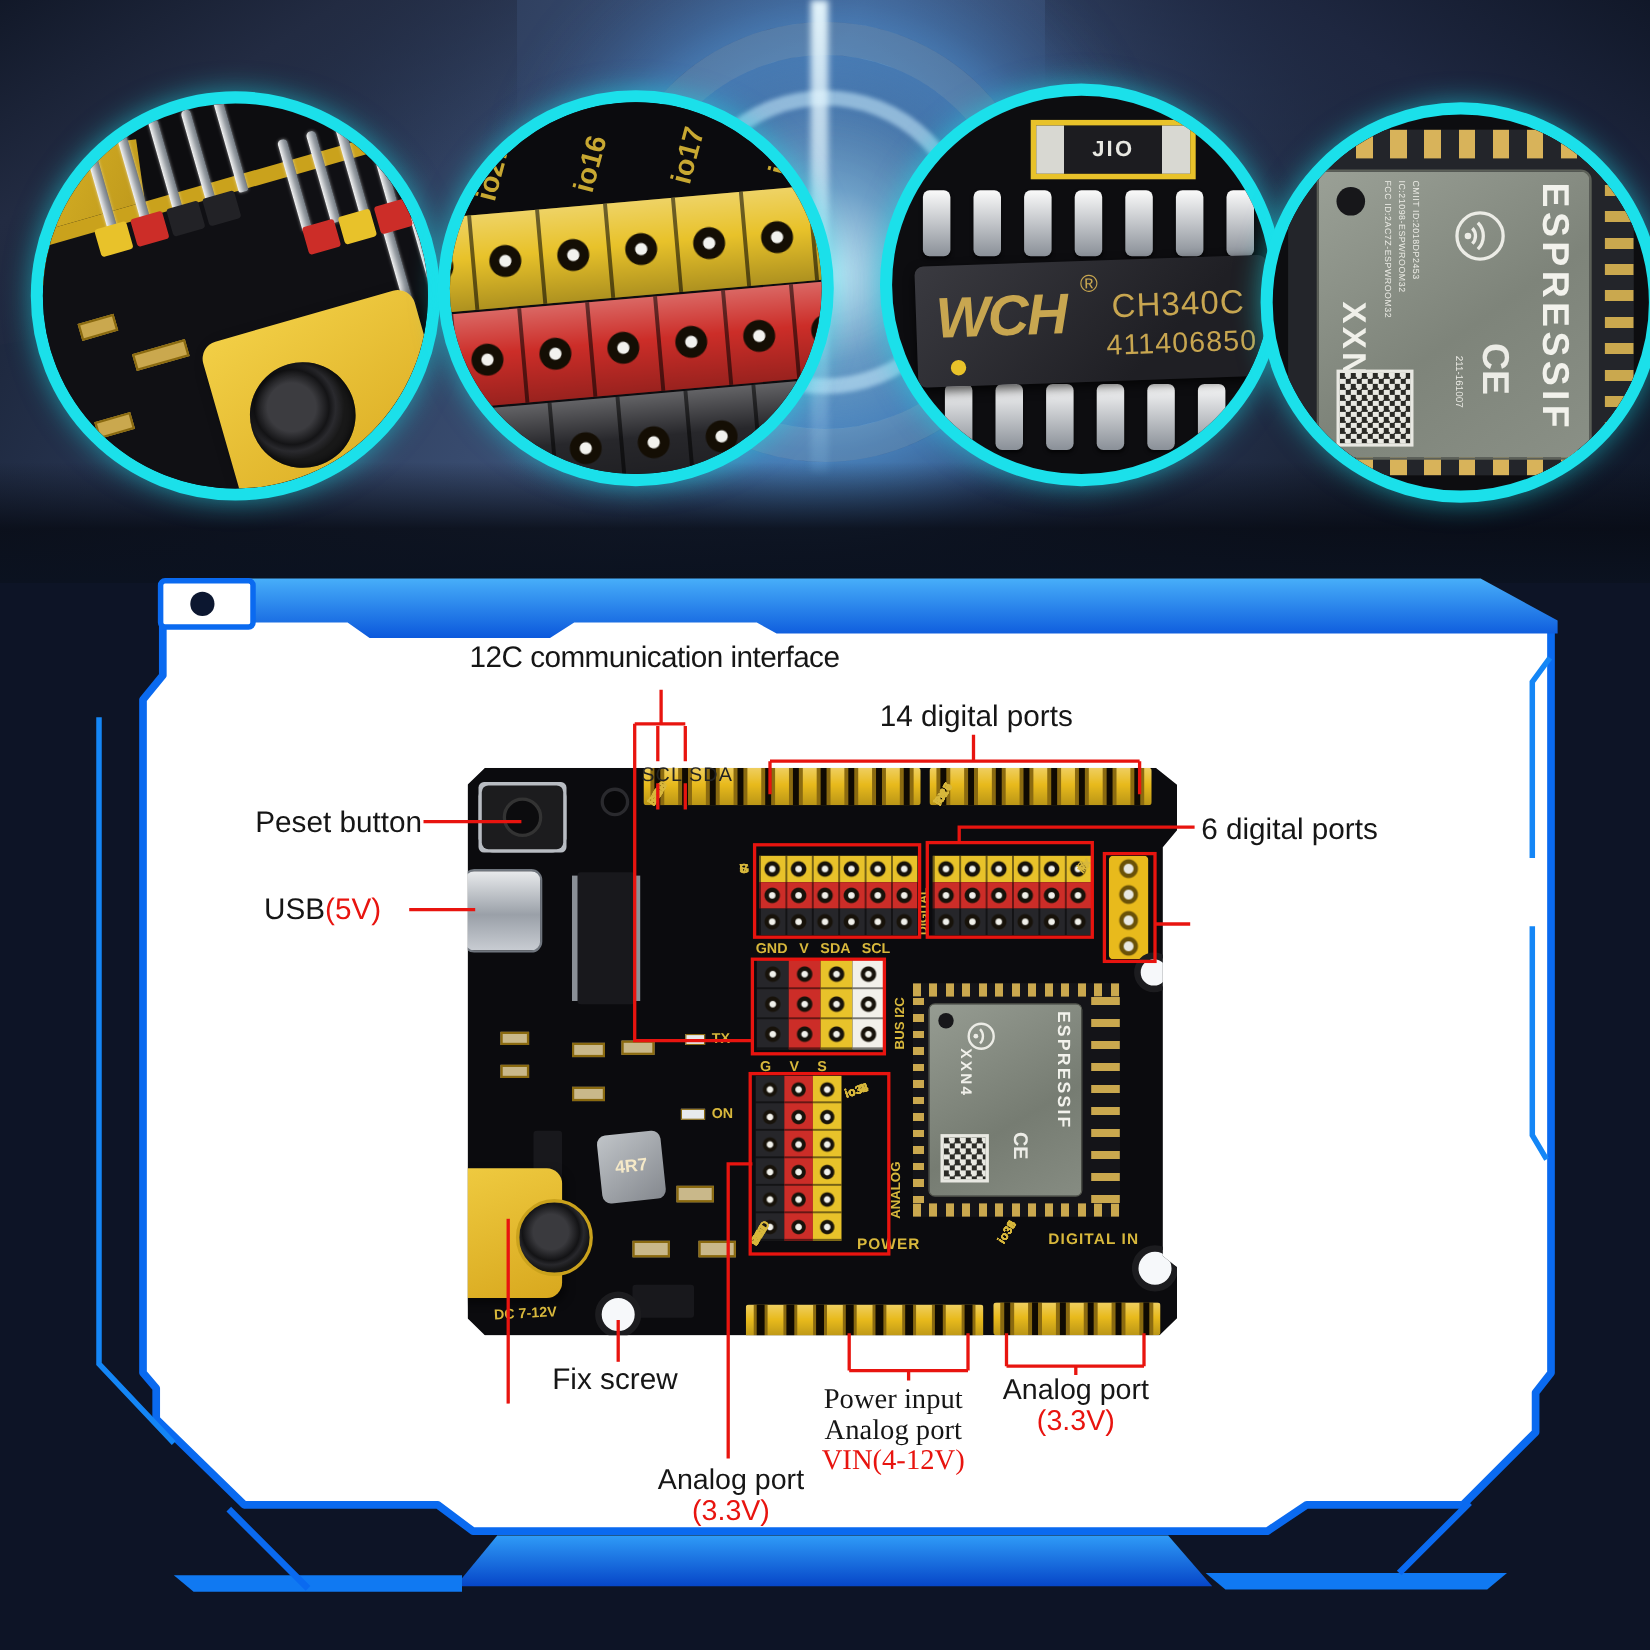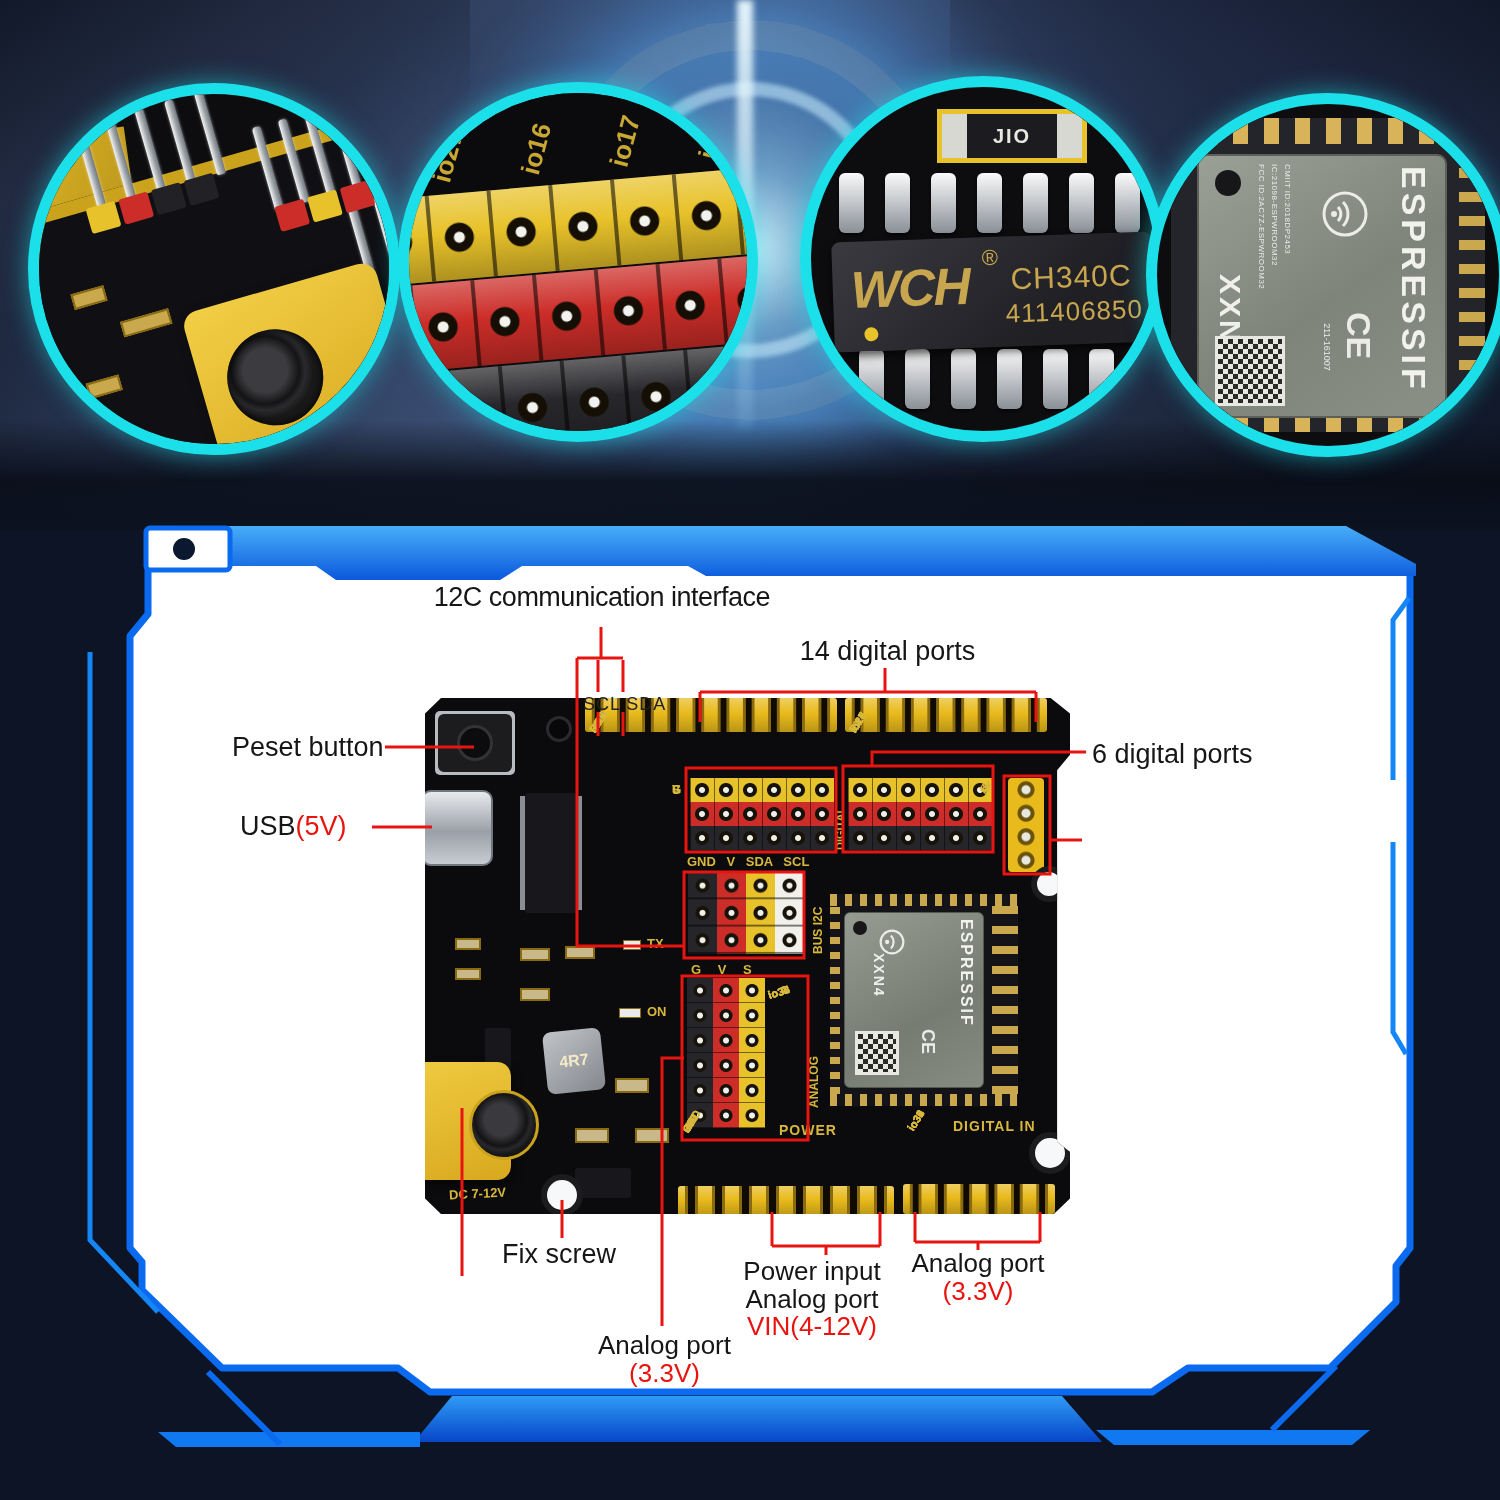--- a/index.html
+++ b/index.html
@@ -473,34 +473,34 @@
       <rect data-name="i2c-box" x="684" y="872" width="120" height="86"></rect>
       <rect data-name="analog-box" x="682" y="976" width="126" height="164"></rect>
       <path data-name="analog1-annotation-line" d="M684,1058 L662,1058 L662,1326"></path>
       <path data-name="fix-annotation-line" d="M562,1200 L562,1238"></path>
       <path data-name="ext-annotation-line" d="M462,1108 L462,1276"></path>
       <path data-name="power-annotation-line" d="M772,1212 L772,1246 M880,1212 L880,1246 M772,1246 L880,1246 M826,1246 L826,1255"></path>
       <path data-name="analog2-annotation-line" d="M915,1212 L915,1242 M1040,1212 L1040,1242 M915,1242 L1040,1242 M978,1242 L978,1250"></path>
     </g>
   </svg>
 
-  <div class="lbl" style="left:420px;top:583px;width:350px;text-align:right;letter-spacing:-.5px;" data-name="i2c-label">12C communication interface</div>
+  <div class="lbl" style="left:420px;top:583px;width:350px;text-align:center;letter-spacing:-.5px;" data-name="i2c-label">12C communication interface</div>
   <div class="mini" style="left:583px;top:694px;position:absolute;" data-name="scl-sda-mini-label">SCL SDA</div>
   <div class="lbl" style="left:795px;top:637px;width:185px;text-align:center;" data-name="d14-label">14 digital ports</div>
   <div class="lbl" style="left:1092px;top:740px;width:190px;" data-name="d12-label">6 digital ports</div>
   <div class="lbl" style="left:232px;top:733px;" data-name="reset-label">Peset button</div>
   <div class="lbl" style="left:240px;top:812px;" data-name="usb-label">
     <span data-name="usb-label-black">USB</span><span class="red" data-name="usb-label-red">(5V)</span>
   </div>
   <div class="lbl" style="left:502px;top:1240px;" data-name="fix-screw-label">Fix screw</div>
   <div class="lbl lbl-c" style="left:592px;top:1332px;width:145px;font-size:26px;" data-name="analog-port-label-1">
     <div data-name="analog1-line1">Analog port</div>
     <div class="red" data-name="analog1-red">(3.3V)</div>
   </div>
-  <div class="lbl lbl-c" style="left:736px;top:1258px;width:152px;font-size:26px;" data-name="power-io-label">
+  <div class="lbl lbl-c" style="left:736px;top:1258px;width:152px;font-size:26px;font-family:Liberation Serif, serif;" data-name="power-io-label">
     <div data-name="power-label-line1">Power input</div>
     <div data-name="power-label-line2">Analog port</div>
     <div class="red" data-name="power-label-red">VIN(4-12V)</div>
   </div>
   <div class="lbl lbl-c" style="left:900px;top:1250px;width:156px;font-size:26px;" data-name="analog-port-label-2">
     <div data-name="analog2-line1">Analog port</div>
     <div class="red" data-name="analog2-red">(3.3V)</div>
   </div>
 
 </div>

